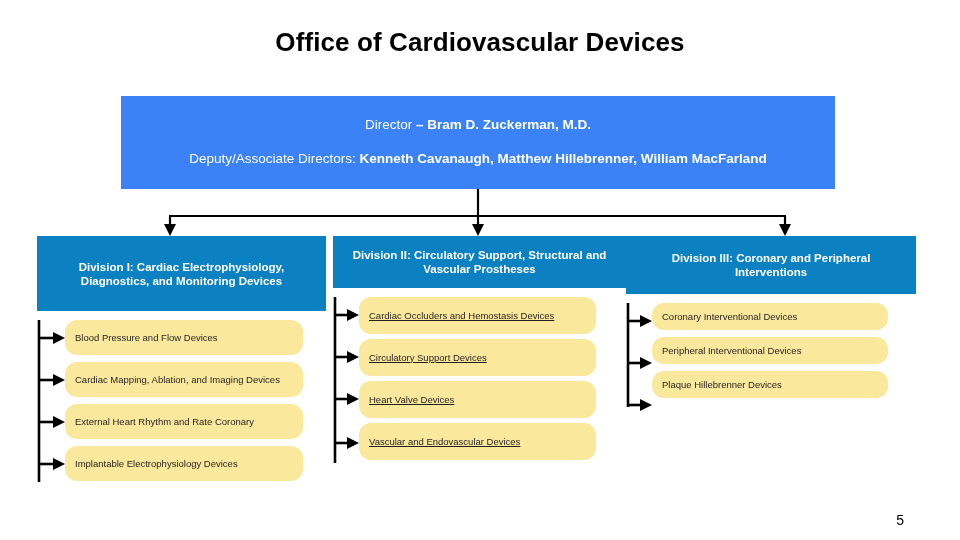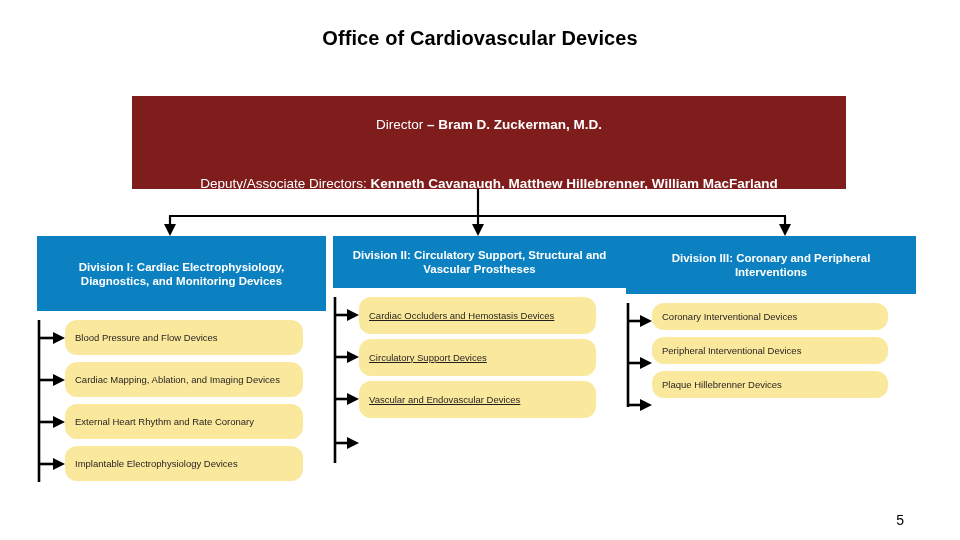--- a/index.html
+++ b/index.html
@@ -16,46 +16,46 @@
     color: #000000;
   }
 
   
   #slide-title {
     position: absolute;
     left: 0;
     top: 27px;
     width: 960px;
     text-align: center;
-    font-size: 20px;
+    font-size: 26px;
     font-weight: bold;
     letter-spacing: 0.1px;
     color: #000000;
   }
 
   
   #leadership-box {
     position: absolute;
-    left: 132px;
+    left: 121px;
     top: 96px;
     width: 714px;
     height: 93px;
-    background: #7f1d1d;
+    background: #3b82f6;
   }
   #leadership-box .lead-line {
     position: absolute;
     left: 0;
     width: 100%;
     text-align: center;
     color: #ffffff;
     font-size: 13.5px;
     white-space: nowrap;
   }
   #director-line { top: 21px; }
-  #deputy-line   { top: 55px; margin-top: 25px; }
+  #deputy-line   { top: 55px; }
   .lead-light { font-weight: normal; }
   .lead-bold  { font-weight: bold; }
 
   
   #top-connectors {
     position: absolute;
     left: 0;
     top: 0;
     width: 960px;
     height: 540px;
@@ -194,20 +194,21 @@
       <polygon points="26,18 14,12 14,24" fill="#000000"></polygon>
       <line x1="2" y1="60" x2="16" y2="60" stroke="#000000" stroke-width="2.6"></line>
       <polygon points="26,60 14,54 14,66" fill="#000000"></polygon>
       <line x1="2" y1="102" x2="16" y2="102" stroke="#000000" stroke-width="2.6"></line>
       <polygon points="26,102 14,96 14,108" fill="#000000"></polygon>
       <line x1="2" y1="146" x2="16" y2="146" stroke="#000000" stroke-width="2.6"></line>
       <polygon points="26,146 14,140 14,152" fill="#000000"></polygon>
     </svg>
     <div class="sub-item">Cardiac Occluders and Hemostasis Devices</div>
     <div class="sub-item">Circulatory Support Devices</div>
+    <div class="sub-item">Heart Valve Devices</div>
     <div class="sub-item">Vascular and Endovascular Devices</div>
   </div>
 </div>
 
 <div class="division-col" id="division-col-3">
   <div class="division-header">Division III: Coronary and  Peripheral Interventions</div>
   <div class="sub-list">
     <svg class="col-connectors" width="40" height="135" viewBox="0 0 40 135" xmlns="http://www.w3.org/2000/svg">
       <line x1="2" y1="0" x2="2" y2="104" stroke="#000000" stroke-width="2.6"></line>
       <line x1="2" y1="18" x2="16" y2="18" stroke="#000000" stroke-width="2.6"></line>

